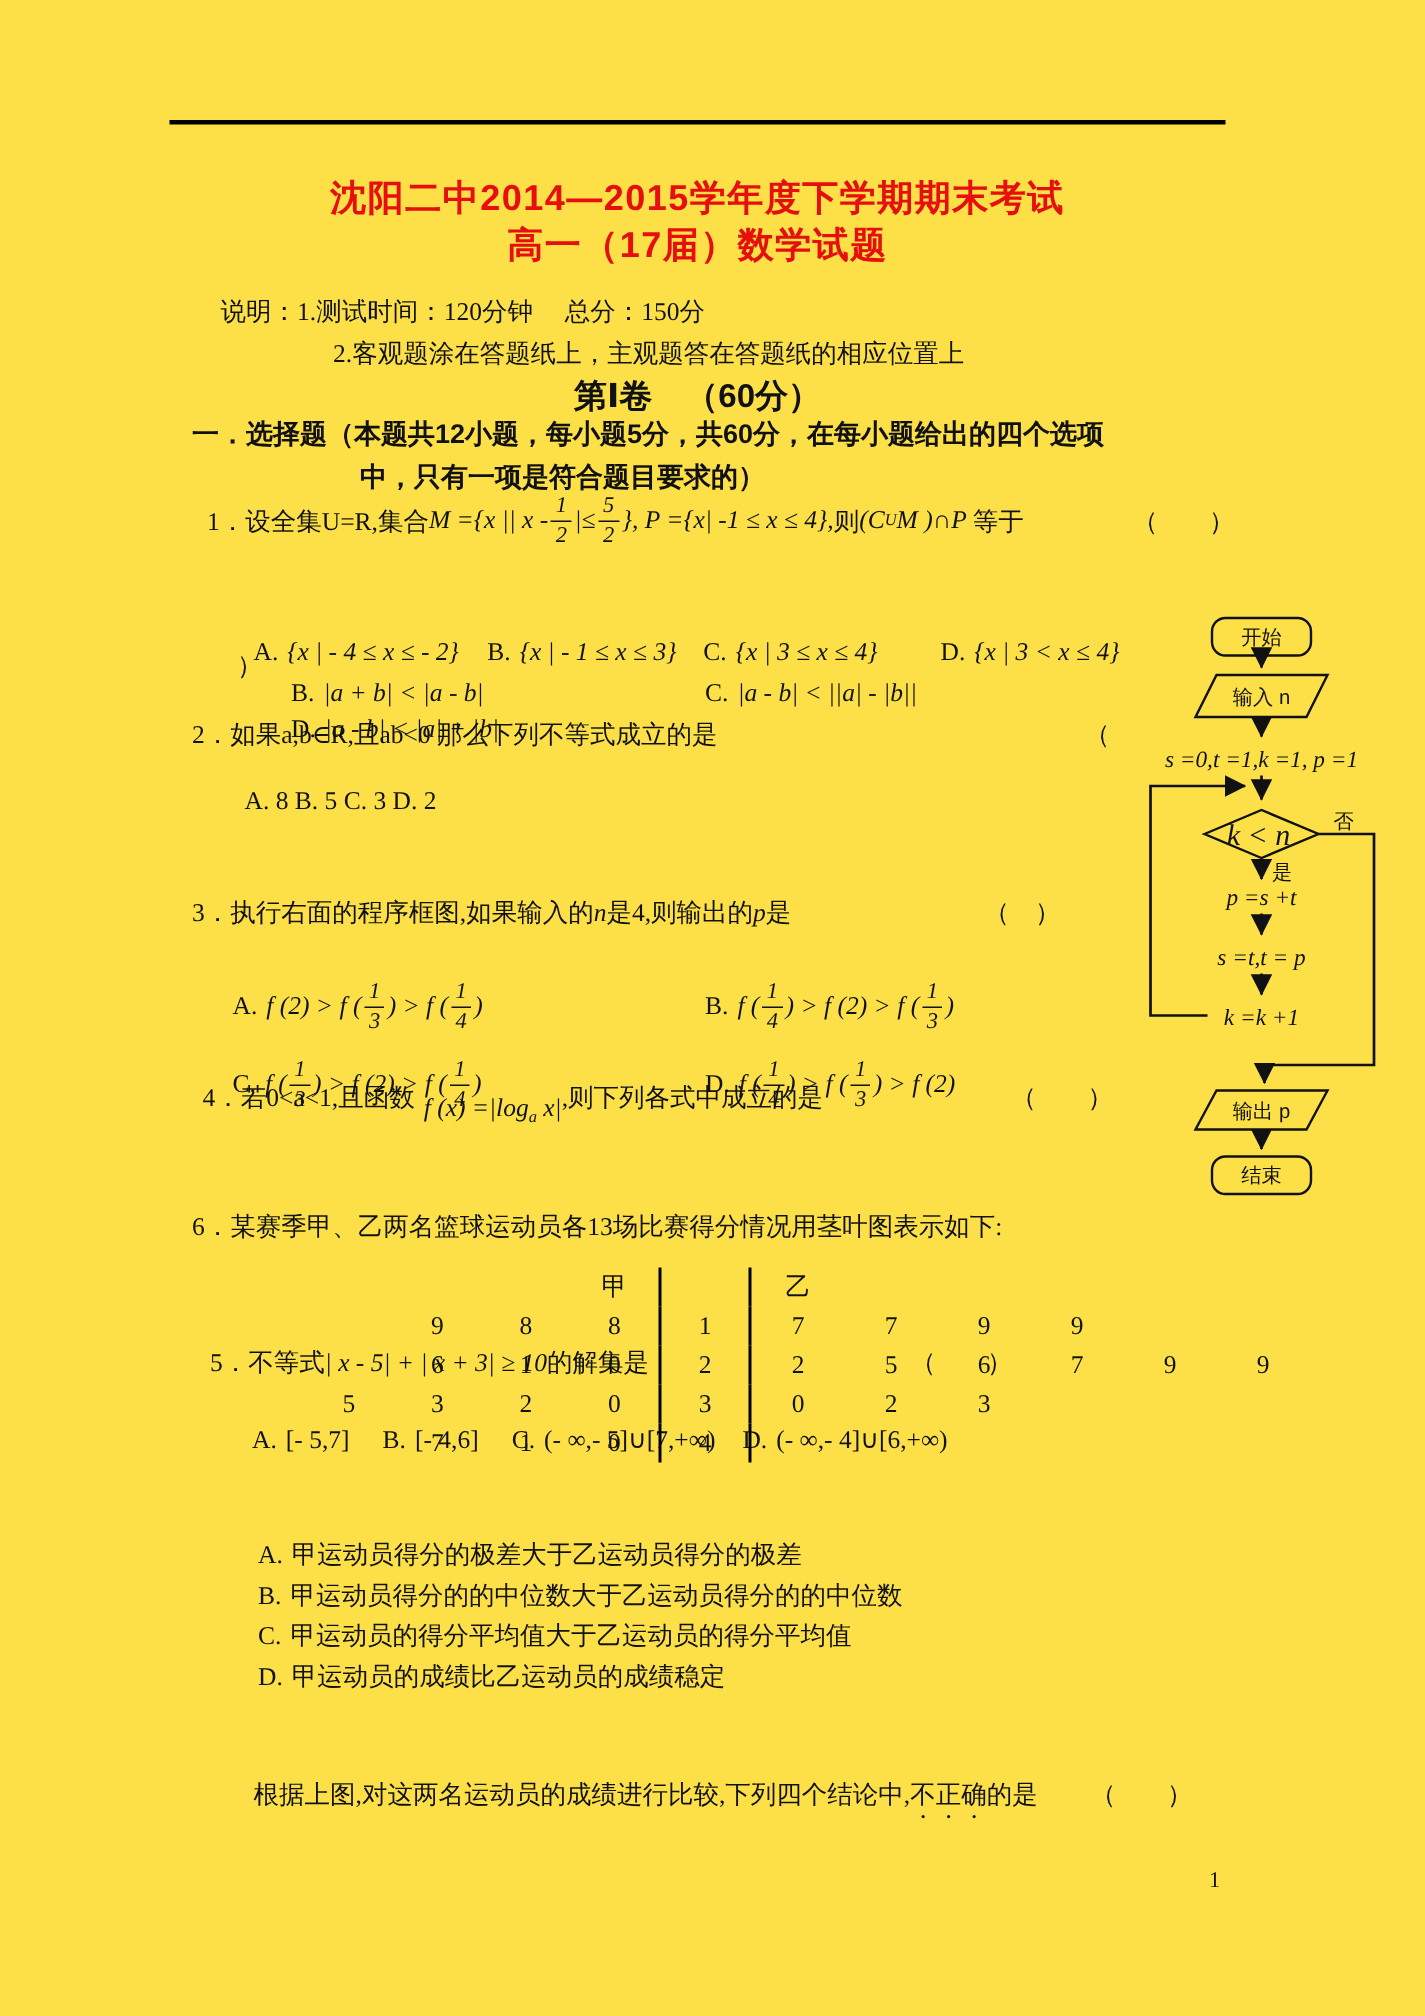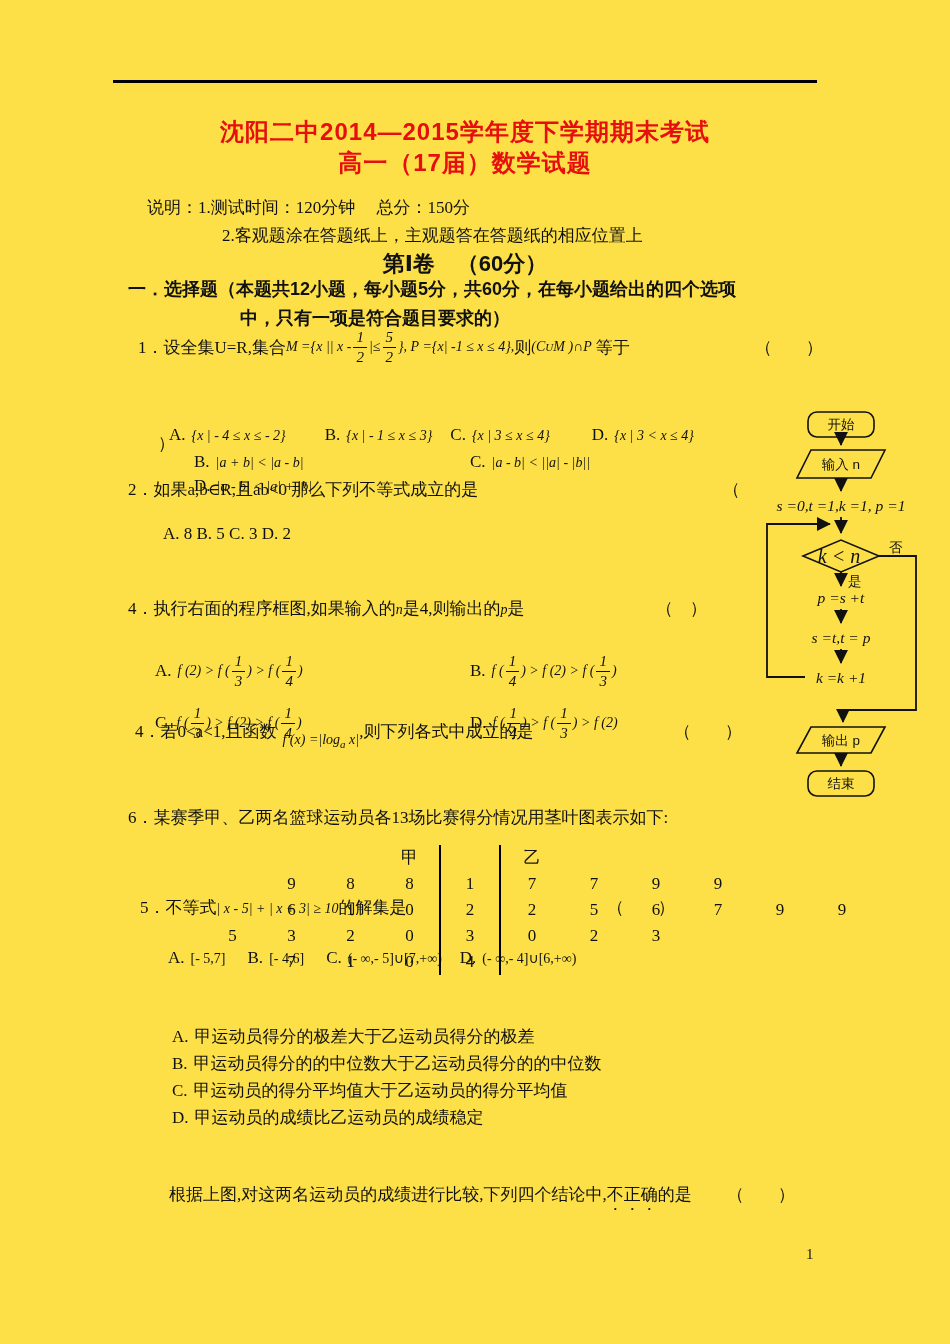--- a/index.html
+++ b/index.html
@@ -4,21 +4,21 @@
 <style>
   html,body{margin:0;padding:0;}
   body{background:#fff;}
   .page{position:relative;width:950px;height:1344px;background:#fde047;overflow:hidden;
         font-family:"Liberation Serif","DejaVu Serif",serif;color:#111;}
   .abs{position:absolute;}
   .rule{position:absolute;top:80px;left:113px;width:704px;height:3px;background:#000;}
   .hei{font-family:"Liberation Sans","DejaVu Sans",sans-serif;font-weight:bold;}
   .title{width:930px;text-align:center;font-size:24px;letter-spacing:1px;}
   .cjk{font-size:17px;}
-  .math{font-family:"Liberation Serif",serif;font-style:italic;font-size:14px;}
+  .math{font-family:"Liberation Serif",serif;font-style:italic;font-size:17px;}
   .up{font-style:normal;}
   sub.m,sup.m{font-style:italic;font-size:11px;}
   sub.m{vertical-align:-4px;}
   .frac{display:inline-block;vertical-align:middle;text-align:center;line-height:1;margin:0 2px;
         font-family:"Liberation Serif",serif;font-style:italic;font-size:15px;}
   .frac .fn{display:block;border-bottom:1px solid #111;padding:0 3px 2px;}
   .frac .fd{display:block;padding-top:2px;}
   .qline{position:relative;white-space:nowrap;}
   .paren{font-size:17px;}
   .optlab{font-size:17px;margin-right:6px;}
@@ -70,39 +70,39 @@
       </span>
       <span class="math">}, P ={x| -1 ≤ x ≤ 4},</span>
       <span class="cjk">则</span>
       <span class="math">(C</span>
       <sub class="m">U</sub>
       <span class="math">M )∩P</span>
       <span class="cjk" style="margin-left:4px;">等于</span>
     <span class="paren abs" style="left:617px;">（　　）</span>
   </div>
   <div class="abs qline" style="top:371px;left:169px;">
-    <span class="optlab">A.</span><span class="math" style="margin-right:35px;">{x | - 4 ≤ x ≤ - 2}</span>
+    <span class="optlab">A.</span><span class="math" style="margin-right:15px;">{x | - 4 ≤ x ≤ - 2}</span>
     <span class="optlab">B.</span><span class="math" style="margin-right:14px;">{x | - 1 ≤ x ≤ 3}</span>
     <span class="optlab">C.</span><span class="math" style="margin-right:38px;font-family:Liberation Serif, serif;">{x | 3 ≤ x ≤ 4}</span>
     <span class="optlab">D.</span><span class="math">{x | 3 &lt; x ≤ 4}</span>
   </div>
 
   <div class="abs qline" style="top:404px;left:128px;width:612px;">
     <span class="cjk">2．如果a,b∈R,且ab&lt;0 那么下列不等式成立的是</span>
     <span class="paren abs" style="right:0;">（</span>
   </div>
   <div class="abs cjk" style="top:432px;left:158px;">）</div>
   <div class="abs" style="top:452px;left:194px;display:grid;grid-template-columns:276px auto;row-gap:4px;">
     <div><span class="optlab">B.</span><span class="math">|a + b| &lt; |a - b|</span></div>
     <div><span class="optlab">C.</span><span class="math">|a - b| &lt; ||a| - |b||</span></div>
     <div><span class="optlab">D.</span><span class="math">|a - b| &lt; |a| + |b|</span></div>
   </div>
 
   <div class="abs qline" style="top:500px;left:128px;">
-    <span class="cjk">4．执行右面的程序框图,如果输入的</span><span class="math">n</span><span class="cjk">是4,则输出的</span><span class="math">p</span><span class="cjk">是</span>
+    <span class="cjk">3．执行右面的程序框图,如果输入的</span><span class="math">n</span><span class="cjk">是4,则输出的</span><span class="math">p</span><span class="cjk">是</span>
     <span class="paren abs" style="left:528px;">（　）</span>
   </div>
   <div class="abs cjk" style="top:524px;left:163px;">A. 8 B. 5 C. 3 D.  2</div>
 
   <div class="abs qline" style="top:600px;left:135px;">
     <span class="cjk">4．若0&lt;a&lt;1,且函数</span><span class="low" style="margin-left:6px;"><span class="math">f (x) =|log</span><sub class="m">a</sub><span class="math"> x|</span></span><span class="cjk">,则下列各式中成立的是</span>
     <span class="paren abs" style="left:539px;">（　　）</span>
   </div>
   <div class="abs" style="top:645px;left:155px;display:grid;grid-template-columns:315px auto;">
     <div style="height:52px;display:flex;align-items:center;">

